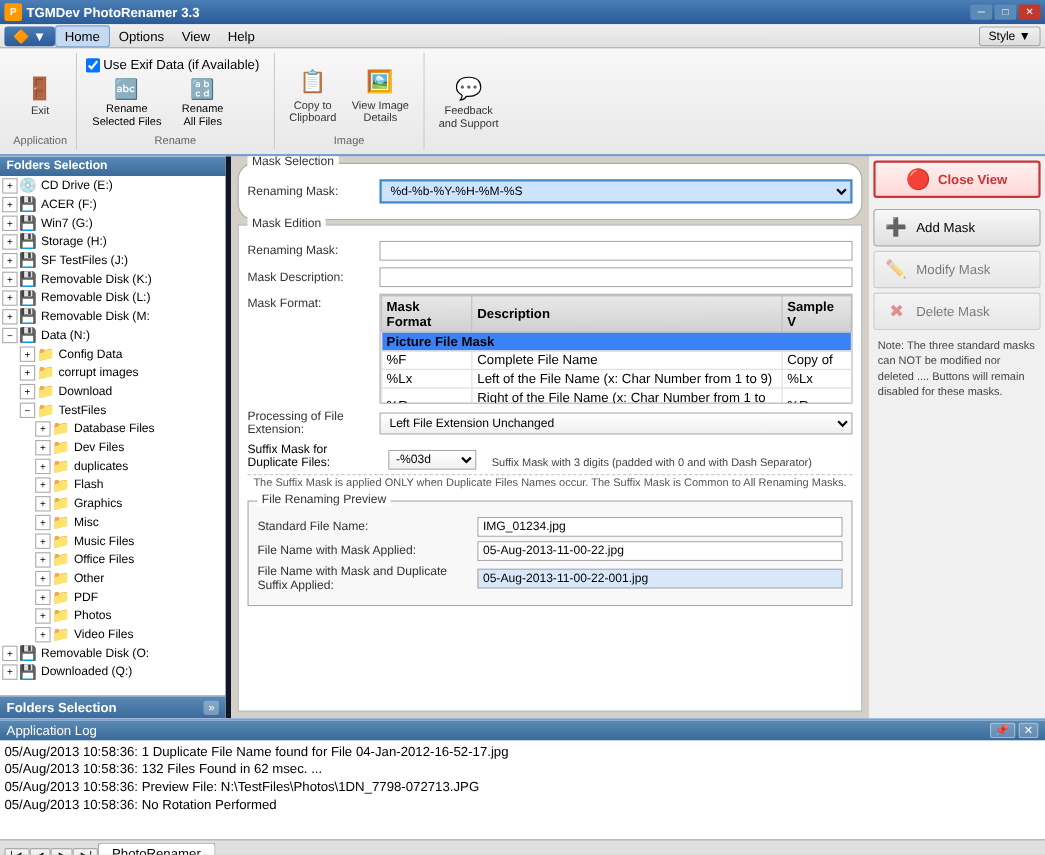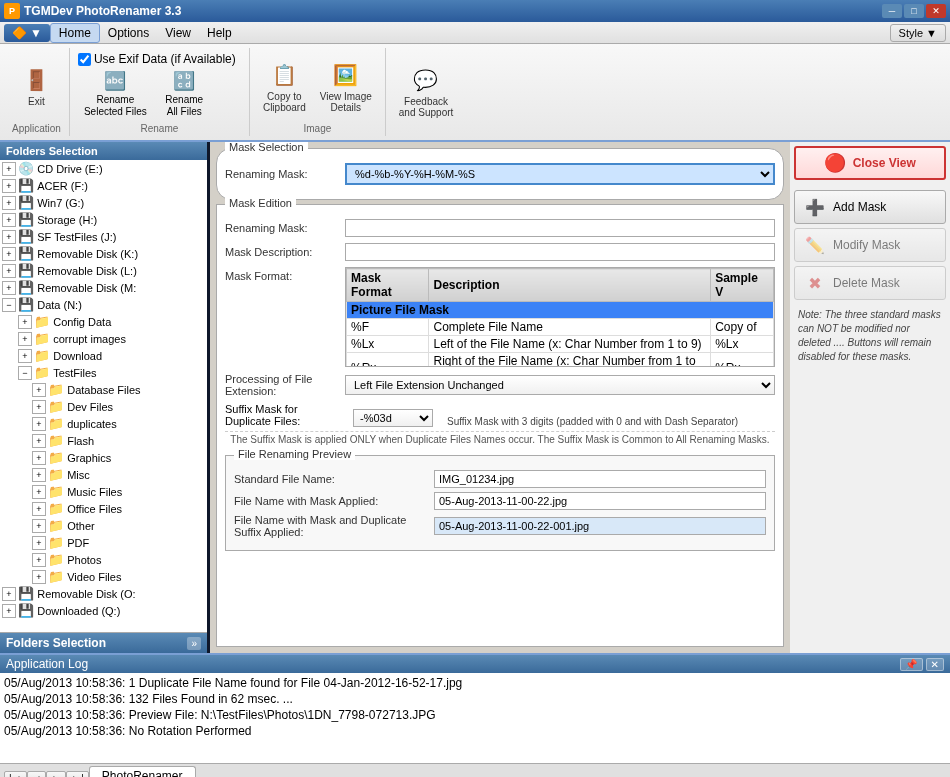--- a/index.html
+++ b/index.html
@@ -86,21 +86,21 @@
       align-items: center;
       gap: 3px;
       font-size: 11px;
       align-self: center;
     }
 
     
     .sidebar {
       width: 210px;
       background: white;
-      border-right: 3px solid #0f172a;
+      border-right: 5px solid #0f172a;
       display: flex;
       flex-direction: column;
       overflow: hidden;
     }
     .sidebar-header {
       background: linear-gradient(to bottom, #5a8ab5, #3a6a9a);
       color: white;
       padding: 3px 6px;
       font-size: 11px;
       font-weight: bold;
@@ -176,21 +176,21 @@
       gap: 6px;
       padding: 4px 8px;
       border: 1px solid #aaa;
       background: linear-gradient(to bottom, #f8f8f8, #e0e0e0);
       cursor: pointer;
       border-radius: 3px;
       font-size: 11px;
     }
     .action-btn.disabled { opacity: 0.5; cursor: default; }
     .action-btn-icon { width: 24px; height: 24px; display: flex; align-items: center; justify-content: center; font-size: 16px; }
-    .note-text { font-size: 10px; color: #444; line-height: 1.4; padding: 4px; font-style: italic; }
+    .note-text { font-size: 10px; color: #444; line-height: 1.4; padding: 4px; }
 
     
     .preview-group { margin-top: 2px; }
     .preview-row { display: flex; align-items: center; margin-bottom: 4px; }
     .preview-label { width: 200px; font-size: 11px; color: #333; }
     .preview-value { flex: 1; border: 1px solid #aaa; padding: 2px 4px; background: white; font-size: 11px; }
 
     
     .app-log {
       height: 110px;

